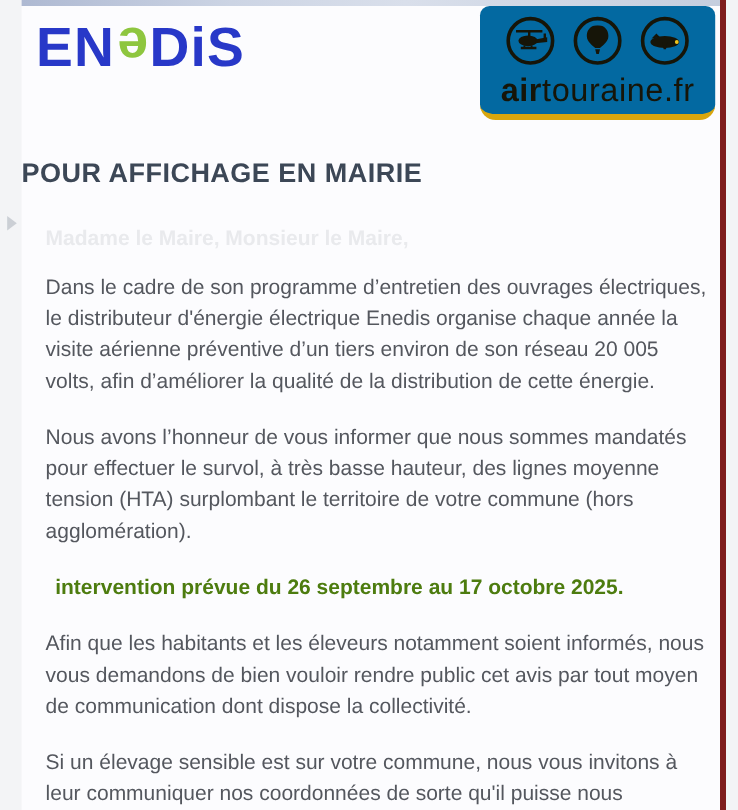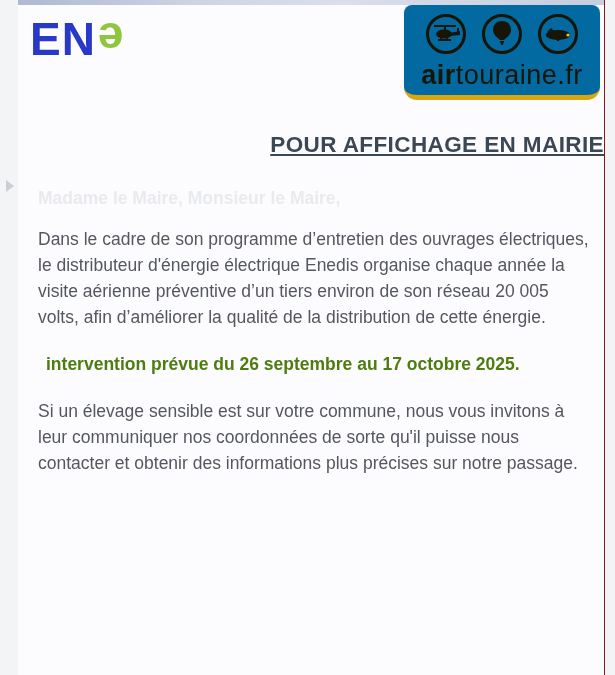--- a/index.html
+++ b/index.html
@@ -13,21 +13,21 @@
   #stage {
     position: absolute; left: 0; top: 0;
     width: 615px; height: 675px;
     background: #f3f4f6;
   }
   .content-panel {
     position: absolute;
     left: 18px; top: 0;
     width: 587px; height: 675px;
     background: #fcfcfe;
-    border-right: 1px solid #7f1d1d;
+    border-right: 5px solid #7f1d1d;
   }
   .top-strip {
     position: absolute;
     left: 0; top: 0; width: 100%; height: 5px;
     background: linear-gradient(90deg, #aeb9d2 0%, #ccd4e4 30%, #d9dfeb 55%, #c5cede 100%);
   }
 
   
   .enedis-logo {
     position: absolute; left: 12px; top: 16px;
@@ -70,26 +70,25 @@
     font-size: 27px;
     color: #161508;
     letter-spacing: 0.5px;
   }
   .air-text .bold { font-weight: bold; }
 
   
   .doc-heading {
     position: absolute;
     left: 0; top: 132px; width: 100%;
-    text-align: right;
+    text-align: left;
     font-size: 22.5px;
     font-weight: bold;
     color: #3c4756;
     letter-spacing: 0.4px;
-    text-decoration: underline;
   }
 
   
   .salutation {
     position: absolute;
     left: 20px; top: 188px;
     font-size: 17.5px;
     color: #e9eaed;
     font-weight: bold;
   }
@@ -122,20 +121,21 @@
 </head>
 <body>
 
 <div id="stage">
   <div class="content-panel">
     <div class="top-strip"></div>
 
     <div class="enedis-logo">
       <span class="enedis-blue">EN</span>
       <span class="enedis-green">e</span>
+      <span class="enedis-blue">DiS</span>
     </div>
 
     <div class="airtouraine-box">
       <div class="air-icons">
         <div class="air-circle">
           <svg width="30" height="22" viewBox="0 0 30 22">
             <line x1="3" y1="3" x2="25" y2="3" stroke="#161508" stroke-width="2"></line>
             <line x1="14" y1="3" x2="14" y2="7" stroke="#161508" stroke-width="2"></line>
             <ellipse cx="13" cy="11" rx="8" ry="4.5" fill="#161508"></ellipse>
             <path d="M19 10 L29 8 L29 12 L19 13 Z" fill="#161508"></path>
@@ -165,17 +165,19 @@
       </div>
     </div>
 
     <div class="doc-heading">POUR AFFICHAGE EN MAIRIE</div>
 
     <div class="salutation">Madame le Maire, Monsieur le Maire,</div>
     <div class="margin-marker"></div>
 
     <div class="doc-body">
       <p>Dans le cadre de son programme d’entretien des ouvrages électriques, le distributeur d'énergie électrique Enedis organise chaque année la visite aérienne préventive d’un tiers environ de son réseau 20 005 volts, afin d’améliorer la qualité de la distribution de cette énergie.</p>
+      <p>Nous avons l’honneur de vous informer que nous sommes mandatés pour effectuer le survol, à très basse hauteur, des lignes moyenne tension (HTA) surplombant le territoire de votre commune (hors agglomération).</p>
       <p class="date-line">intervention prévue du 26 septembre au 17 octobre 2025.</p>
+      <p>Afin que les habitants et les éleveurs notamment soient informés, nous vous demandons de bien vouloir rendre public cet avis par tout moyen de communication dont dispose la collectivité.</p>
       <p>Si un élevage sensible est sur votre commune, nous vous invitons à leur communiquer nos coordonnées de sorte qu'il puisse nous contacter et obtenir des informations plus précises sur notre passage.</p>
     </div>
   </div>
 </div>
 
 </body></html>

